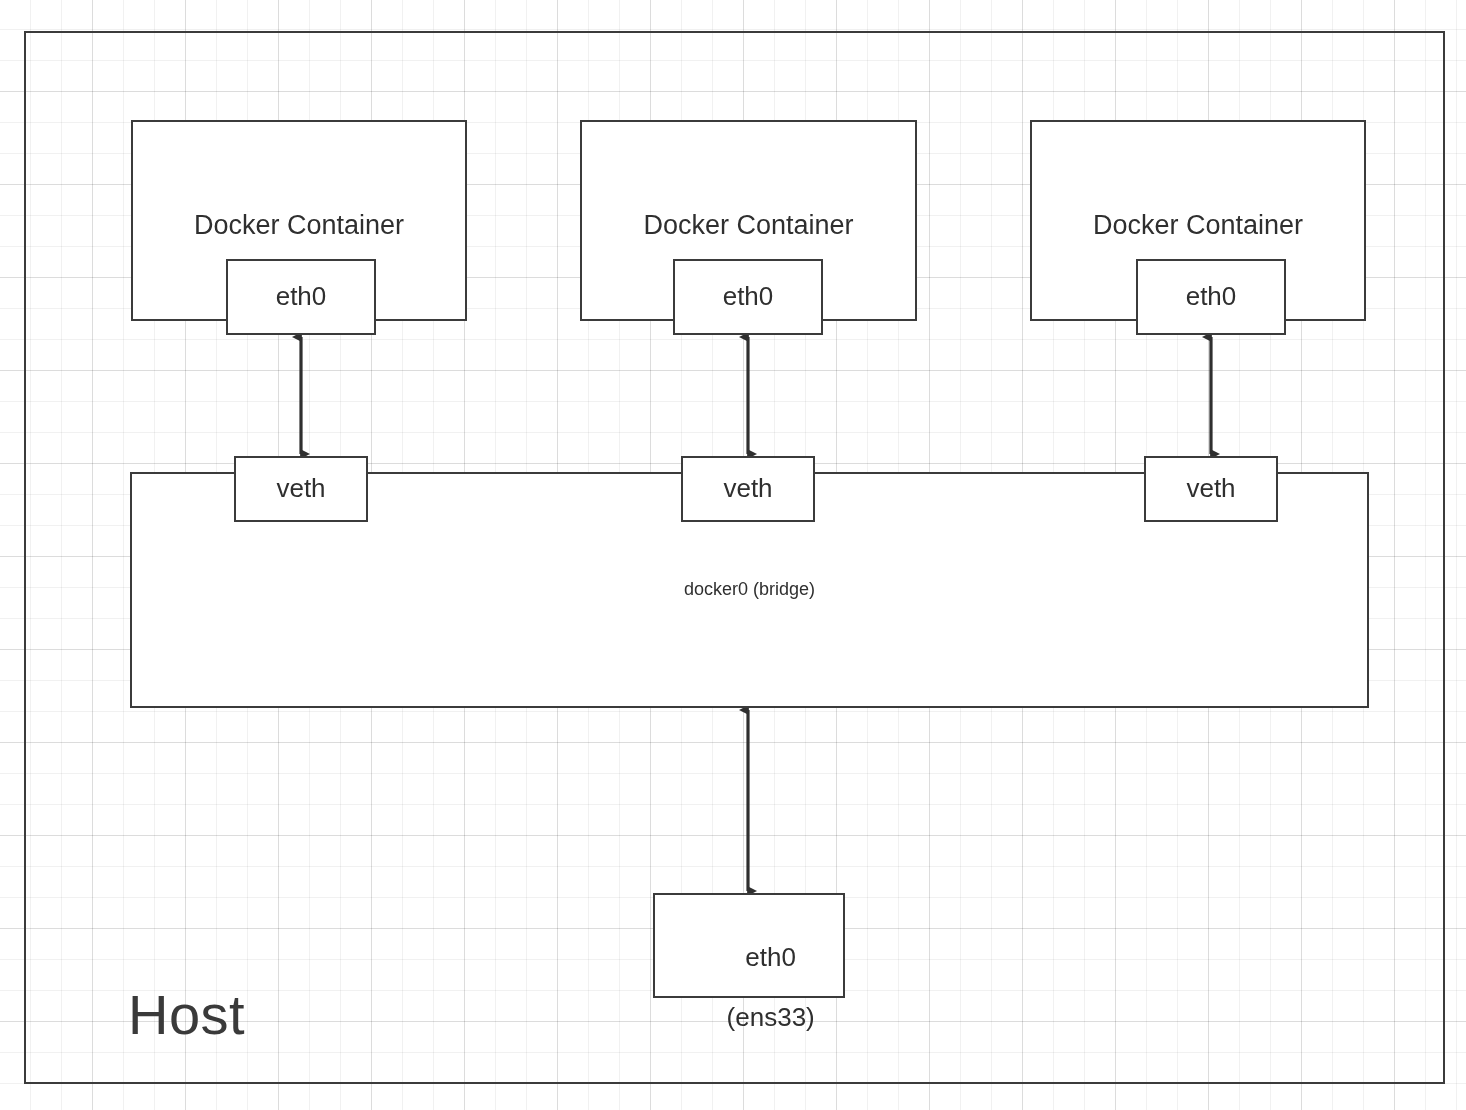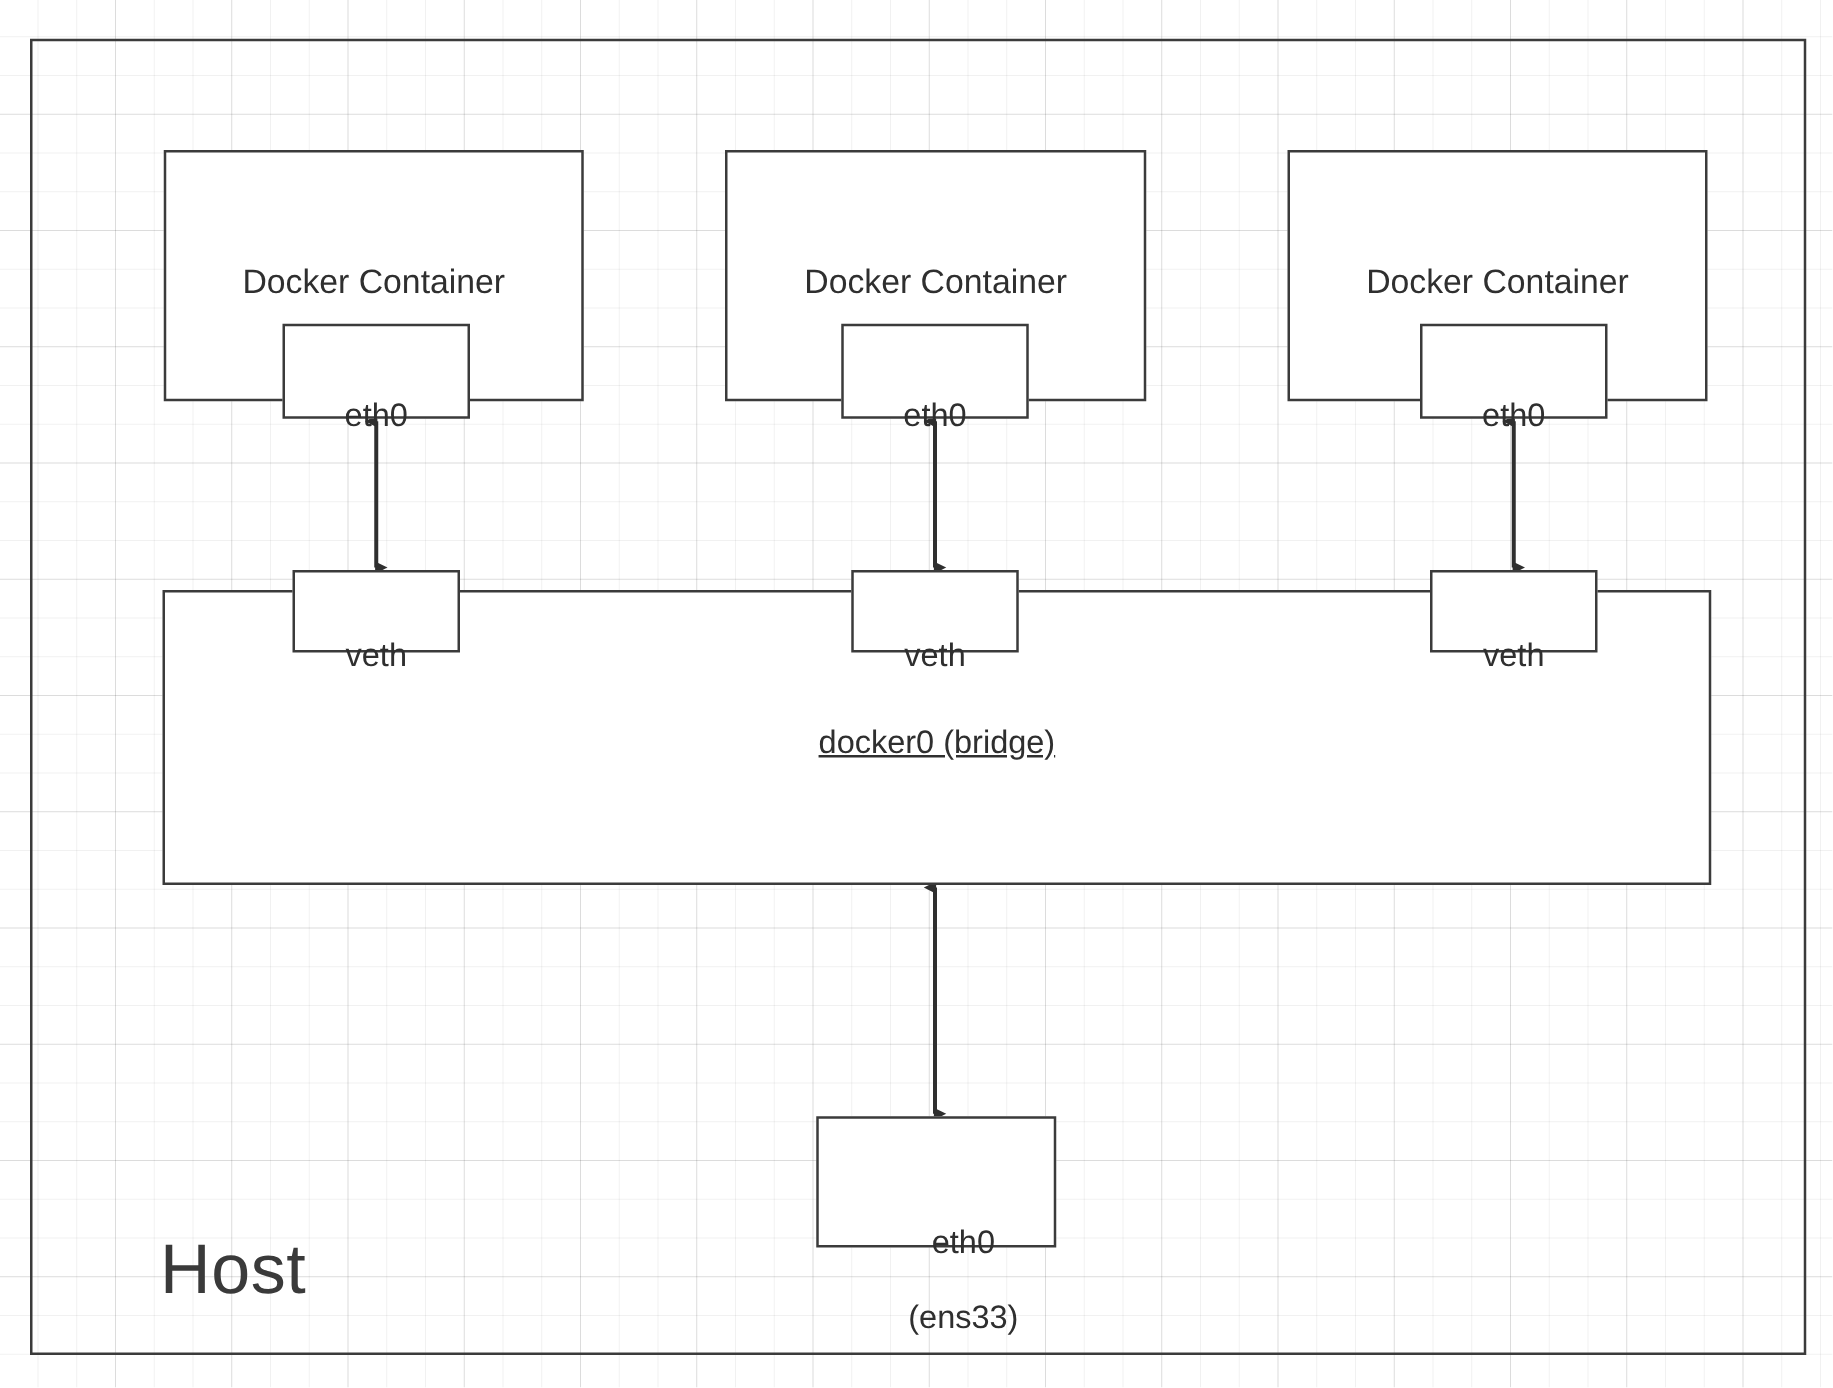--- a/index.html
+++ b/index.html
@@ -51,26 +51,24 @@
     text-align: center;
     line-height: 1.15;
   }
 
   .container-label {
     font-size: 27px;
   }
 
   .port-label {
     font-size: 26px;
-    margin-top: 36px;
   }
 
   .bridge-label {
-    font-size: 26px;
-    text-decoration: underline;
+    font-size: 18px;
   }
 
   .host-label {
     font-size: 56px;
     color: #3a3a3a;
     line-height: 1.32;
     text-align: left;
     letter-spacing: 0.5px;
   }
 

